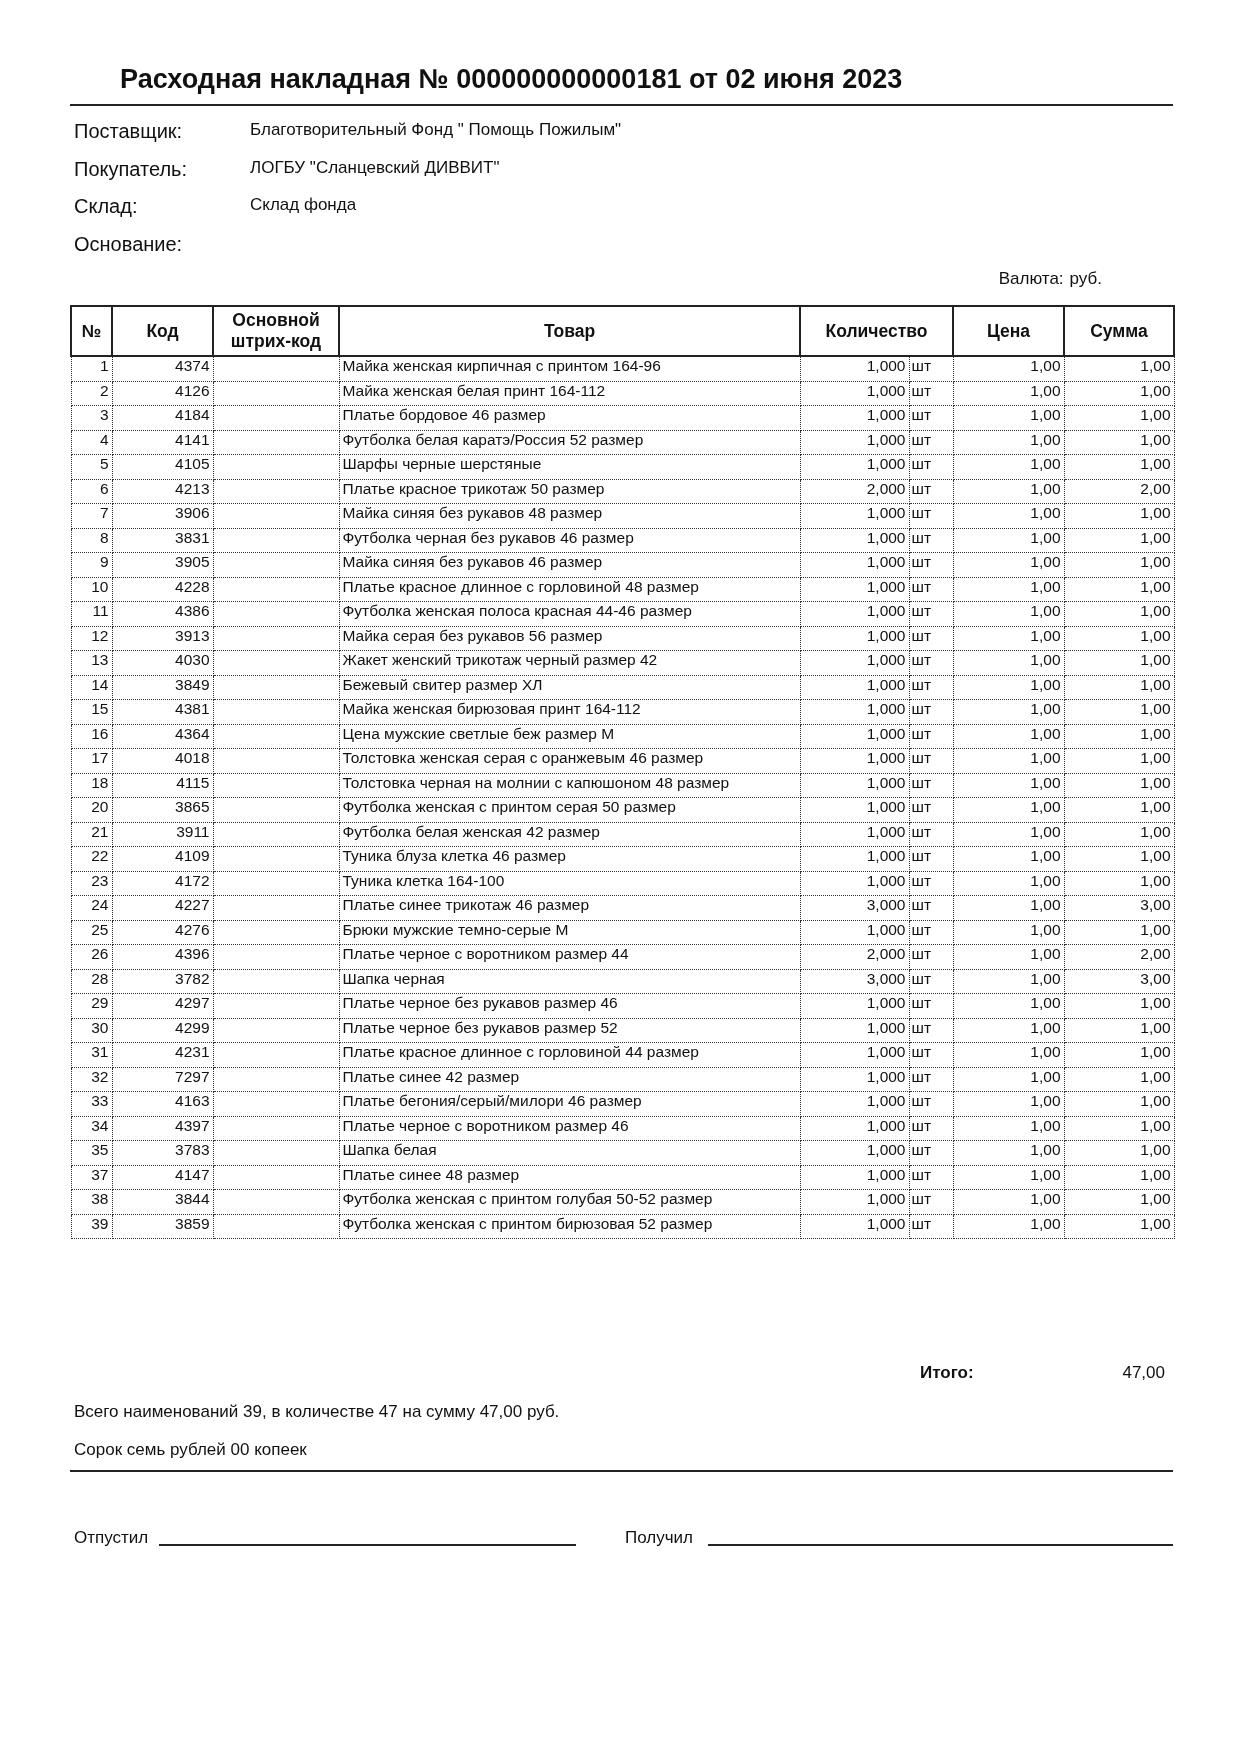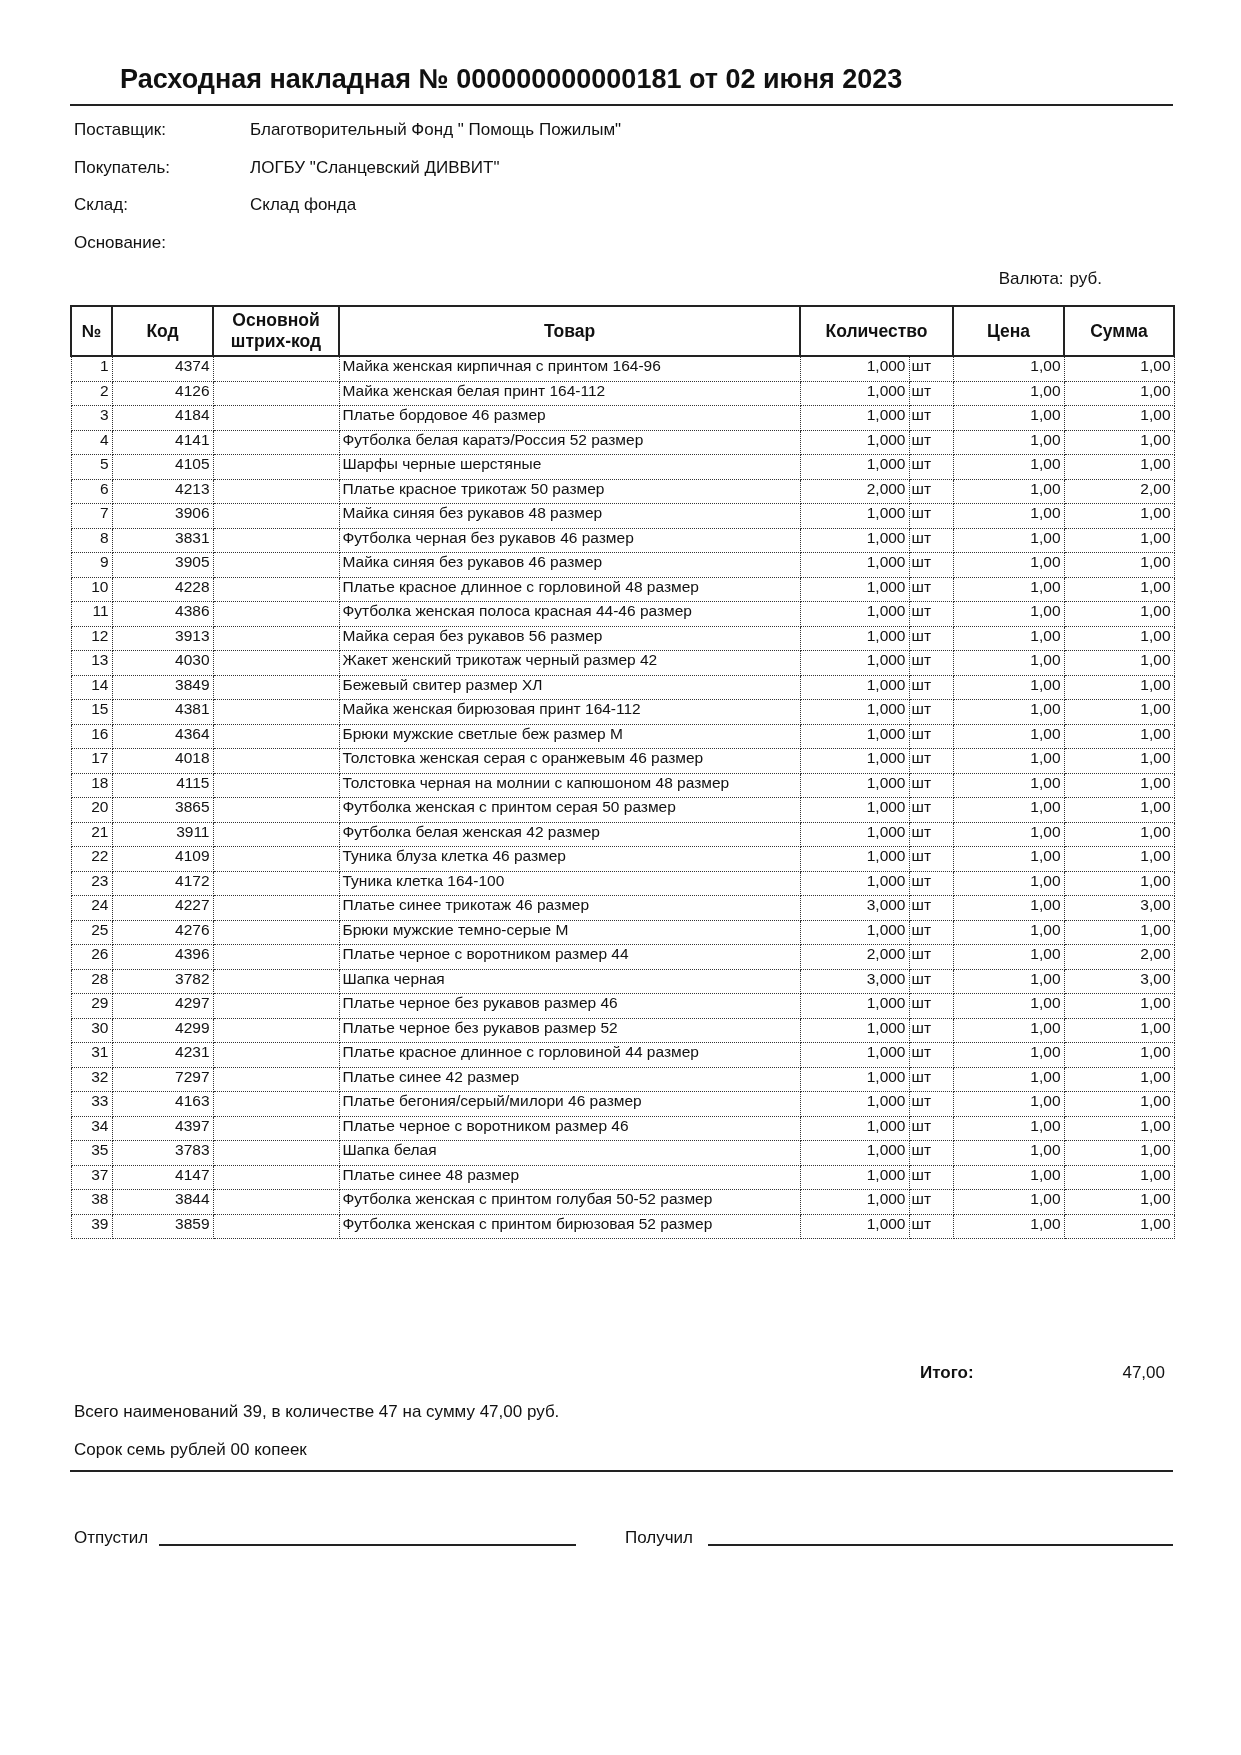--- a/index.html
+++ b/index.html
@@ -1,21 +1,21 @@
 <!DOCTYPE html>
 <html><head>
 <meta charset="utf-8">
 <style>
   html, body { margin: 0; padding: 0; background: #ffffff; }
   body { width: 1241px; height: 1755px; position: relative; overflow: hidden;
          font-family: "Liberation Sans", sans-serif; color: #111; }
   .abs { position: absolute; }
   #title { left: 76px; top: 64px; font-size: 27px; font-weight: bold; white-space: nowrap; letter-spacing: 0px; margin-left: 44px; }
   .rule { position: absolute; left: 70px; width: 1103px; height: 2px; background: #222; }
-  .fld-label { position: absolute; left: 74px; font-size: 17px; }
+  .fld-label { position: absolute; left: 74px; font-size: 20px; }
   .fld-value { position: absolute; left: 250px; font-size: 17px; white-space: nowrap; }
   #currency { right: 139px; top: 269px; font-size: 17px; white-space: nowrap; }
   #currency .sp { display: inline-block; width: 6px; }
 
   table#items { position: absolute; left: 70px; top: 305px; border-collapse: collapse;
                 table-layout: fixed; font-size: 15.5px; }
   #items th { border: 2px solid #222; font-weight: bold; font-size: 17.5px; height: 48px;
               padding: 0 2px; line-height: 21px; text-align: center; vertical-align: middle; }
   #items td { border: 1.5px dotted #333; height: 23.5px; padding: 0 3px; line-height: 18px;
               vertical-align: top; white-space: nowrap; overflow: hidden; }
@@ -223,21 +223,21 @@
         <td>Майка женская бирюзовая принт 164-112</td>
         <td class="r">1,000</td>
         <td class="u">шт</td>
         <td class="r">1,00</td>
         <td class="r">1,00</td>
       </tr>
       <tr>
         <td class="r">16</td>
         <td class="r">4364</td>
         <td></td>
-        <td>Брюки мужские светлые беж размер М</td>
+        <td>Цена мужские светлые беж размер М</td>
         <td class="r">1,000</td>
         <td class="u">шт</td>
         <td class="r">1,00</td>
         <td class="r">1,00</td>
       </tr>
       <tr>
         <td class="r">17</td>
         <td class="r">4018</td>
         <td></td>
         <td>Толстовка женская серая с оранжевым 46 размер</td>

